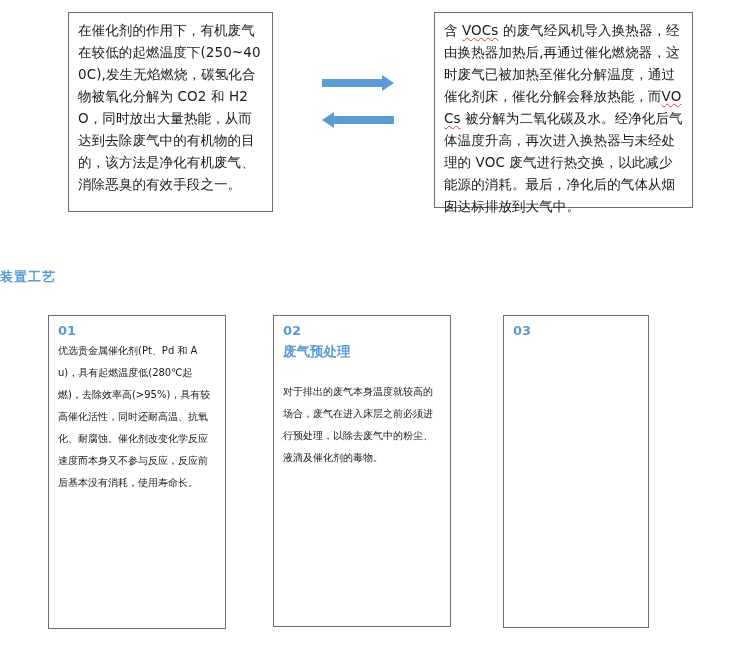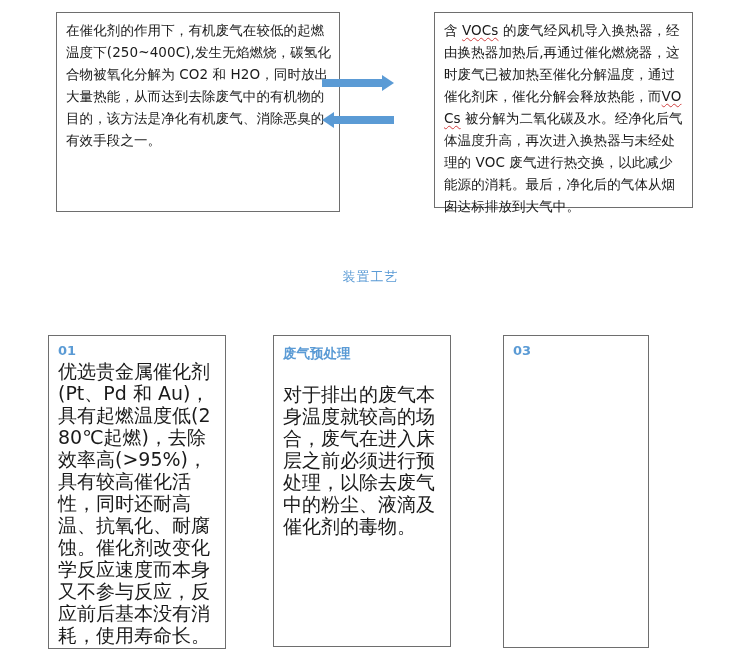--- a/index.html
+++ b/index.html
@@ -26,46 +26,44 @@
       text-decoration-thickness: 1px;
       text-underline-offset: 2px;
     }
     .arrow {
       position: absolute;
       width: 72px; height: 16px;
     }
     .section-title {
       position: absolute;
       left: 0; width: 741px; top: 268px;
-      text-align: center;
-      font-size: 13px; font-weight: normal;
+      font-size: 13px; font-weight: bold;
       color: #5b9bd5;
       letter-spacing: 1px;
     }
     .card {
       padding: 6px 9px 12px 9px;
-      margin-top: 20px;
     }
     .card-num {
       font-size: 13px; font-weight: bold; color: #5b9bd5;
       line-height: 18px;
     }
     .card-title {
       font-size: 13.5px; font-weight: bold; color: #5b9bd5;
       line-height: 22px; margin-bottom: 19px;
     }
     .card-body {
-      font-size: 19px; line-height: 22px;
+      font-size: 10px; line-height: 22px;
       word-break: break-all;
     }
   </style>
 </head>
 <body>
 
-<div class="box" style="left:56px; top:12px; width:284px; height:200px;">
+<div class="box" style="left:68px; top:12px; width:205px; height:200px;">
   <div class="intro-text">在催化剂的作用下，有机废气在较低的起燃温度下(250~400C),发生无焰燃烧，碳氢化合物被氧化分解为 CO2 和 H2O，同时放出大量热能，从而达到去除废气中的有机物的目的，该方法是净化有机废气、消除恶臭的有效手段之一。</div>
 </div>
 
 <svg class="arrow" style="left:322px; top:75px;" viewBox="0 0 72 16">
   <polygon points="0,4 60,4 60,0 72,8 60,16 60,12 0,12" fill="#5b9bd5"></polygon>
 </svg>
 <svg class="arrow" style="left:322px; top:112px;" viewBox="0 0 72 16">
   <polygon points="72,4 12,4 12,0 0,8 12,16 12,12 72,12" fill="#5b9bd5"></polygon>
 </svg>
 
@@ -74,19 +72,20 @@
 </div>
 
 <div class="section-title">装置工艺</div>
 
 <div class="box card" style="left:48px; top:315px; width:178px; height:314px;">
   <div class="card-num">01</div>
   <div class="card-body">优选贵金属催化剂(Pt、Pd 和 Au)，具有起燃温度低(280℃起燃)，去除效率高(&gt;95%)，具有较高催化活性，同时还耐高温、抗氧化、耐腐蚀。催化剂改变化学反应速度而本身又不参与反应，反应前后基本没有消耗，使用寿命长。</div>
 </div>
 
 <div class="box card" style="left:273px; top:315px; width:178px; height:312px;">
+  <div class="card-num">02</div>
   <div class="card-title">废气预处理</div>
   <div class="card-body">对于排出的废气本身温度就较高的场合，废气在进入床层之前必须进行预处理，以除去废气中的粉尘、液滴及催化剂的毒物。</div>
 </div>
 
 <div class="box card" style="left:503px; top:315px; width:146px; height:313px;">
   <div class="card-num">03</div>
 </div>
 
 </body></html>

